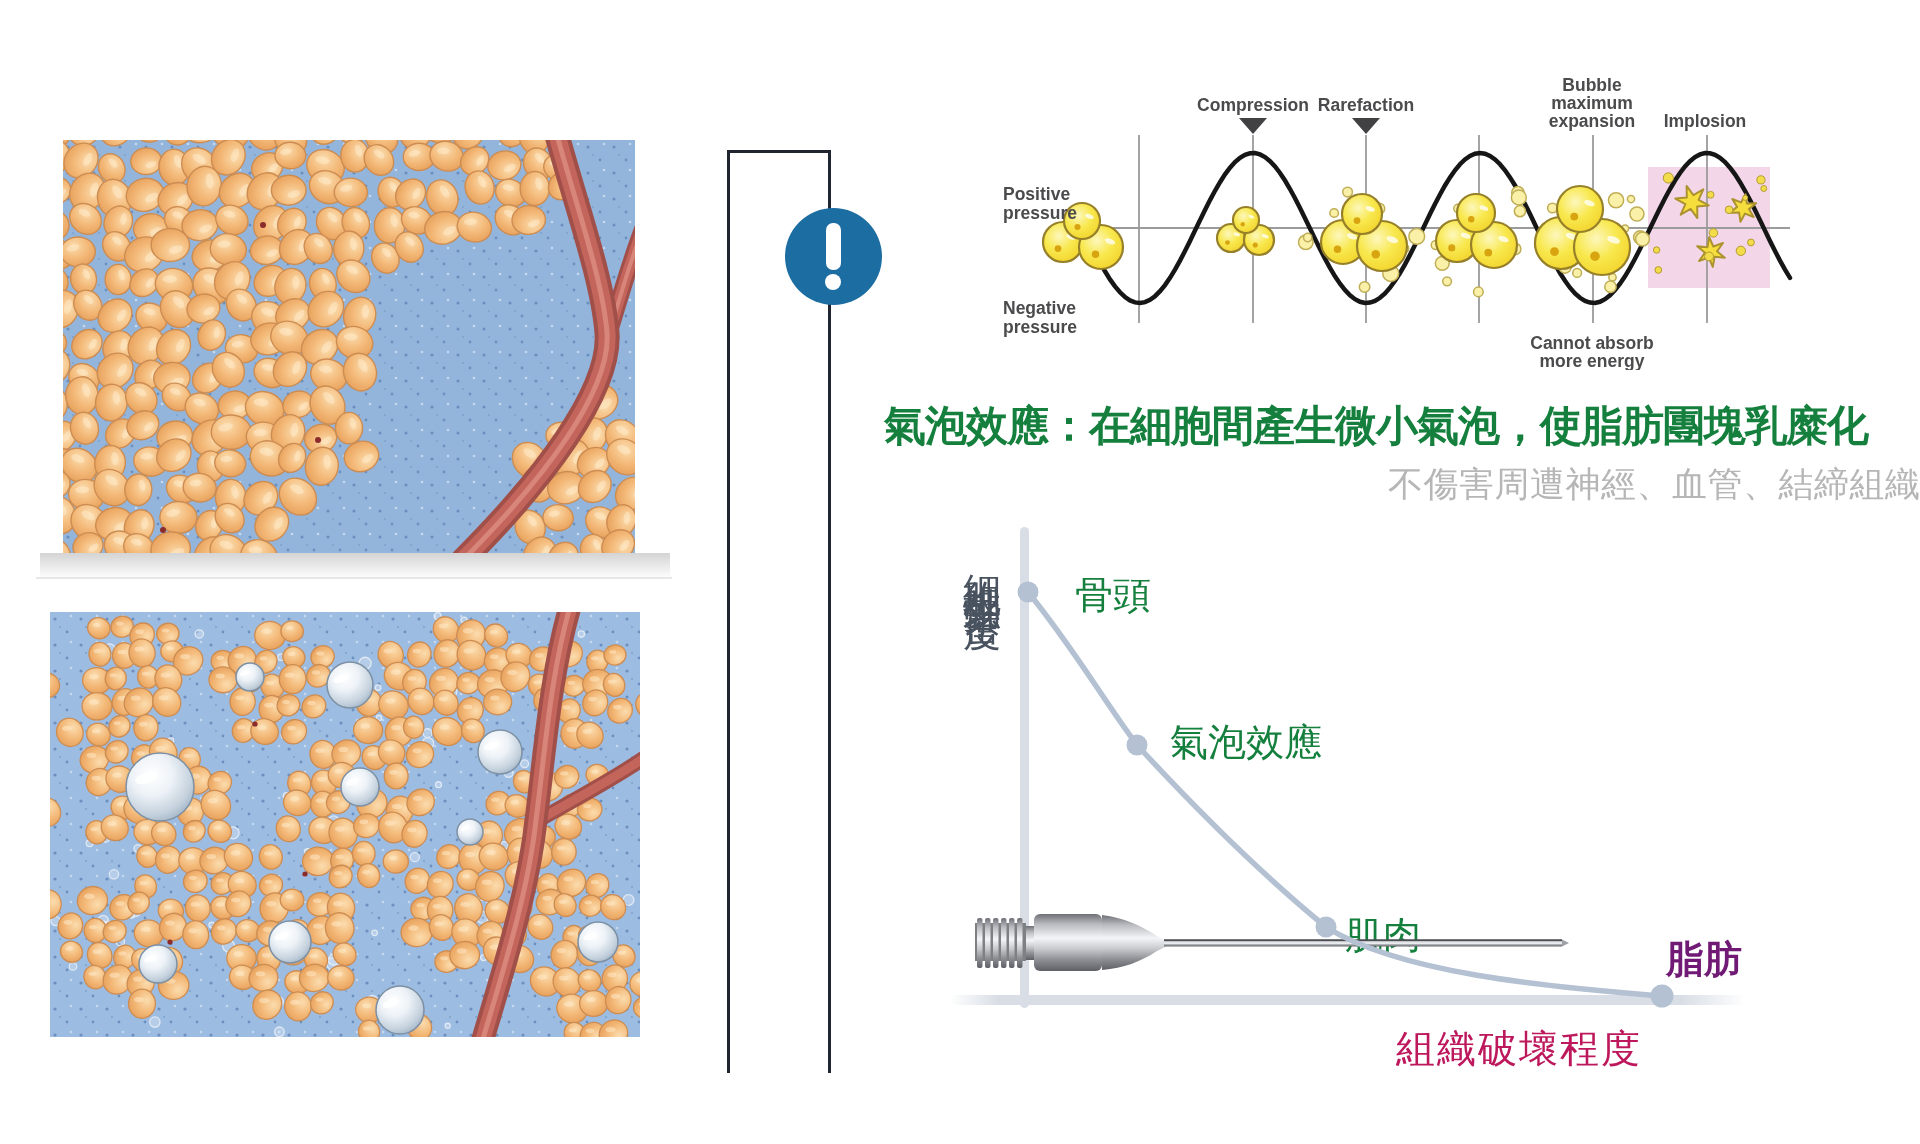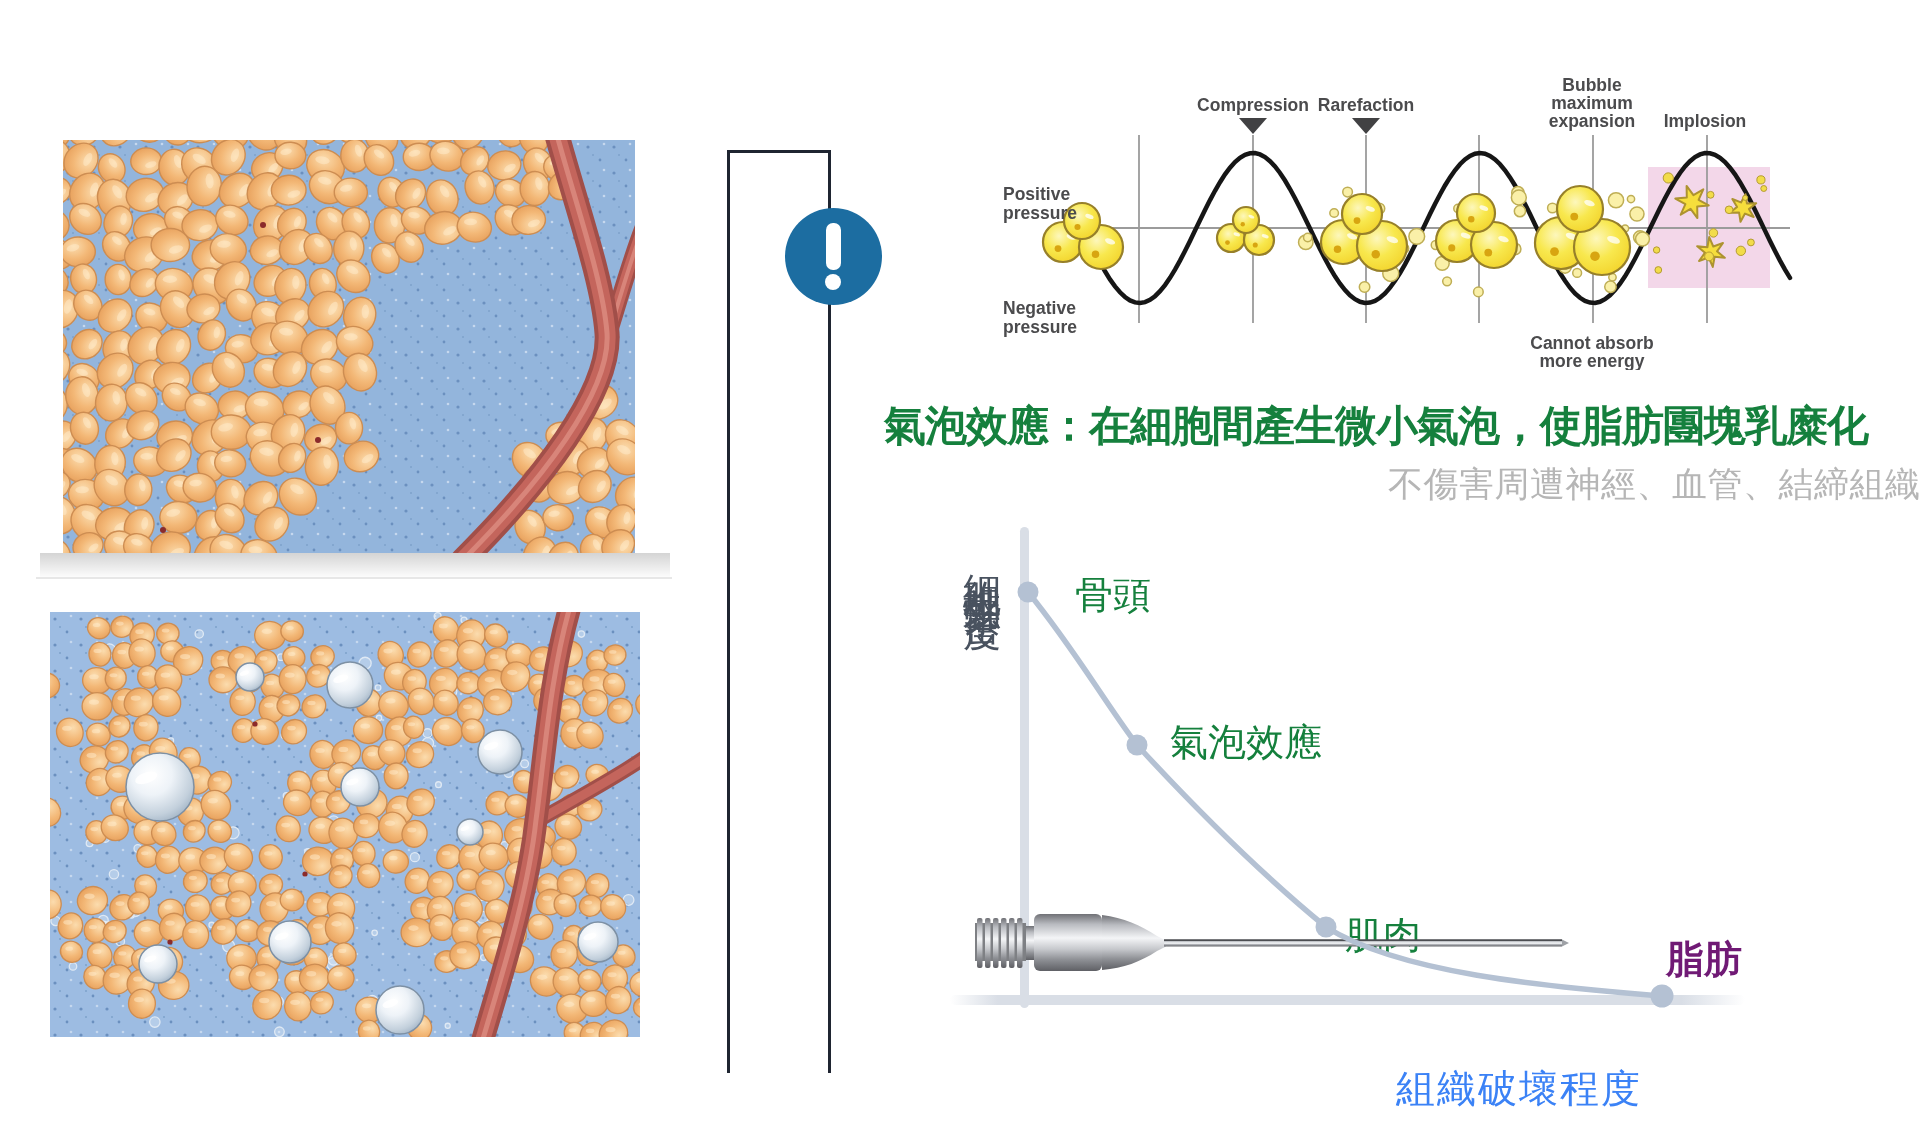--- a/index.html
+++ b/index.html
@@ -18,21 +18,21 @@
   .alert-dot{position:absolute;left:40px;top:66px;width:16px;height:16px;border-radius:50%;background:#fff;}
   .headline-title{position:absolute;left:884px;top:401px;font-size:42px;line-height:50px;
       font-weight:700;color:#15803d;letter-spacing:-1px;white-space:nowrap;}
   .headline-sub{position:absolute;left:1388px;top:461px;font-size:35px;color:#b6b6b6;
       letter-spacing:0.5px;white-space:nowrap;}
   .axis-band-y{position:absolute;left:1020px;top:527px;width:9px;height:481px;border-radius:5px;background:#d9dee6;}
   .axis-band-x{position:absolute;left:950px;top:995px;width:795px;height:10px;border-radius:5px;
       background:linear-gradient(to right,rgba(217,222,230,0),#d9dee6 6%,#d9dee6 92%,rgba(217,222,230,0));}
   .chart-ylabel{position:absolute;left:956px;top:545px;writing-mode:vertical-rl;text-orientation:upright;
       font-size:38px;color:#49525f;letter-spacing:6px;white-space:nowrap;}
-  .chart-xlabel{position:absolute;left:1396px;top:1022px;font-size:39px;color:#3b82f6;letter-spacing:2px;white-space:nowrap;margin-top:40px;}
+  .chart-xlabel{position:absolute;left:1396px;top:1022px;font-size:39px;color:#be185d;letter-spacing:2px;white-space:nowrap;}
   .pt-label{position:absolute;font-size:38px;color:#15803d;white-space:nowrap;}
   .pt-label.bone{left:1075px;top:570px;}
   .pt-label.collagen{left:1170px;top:717px;}
   .pt-label.muscle{left:1345px;top:878px;margin-top:32px;}
   .pt-label.fat{left:1666px;top:934px;color:#701a75;font-weight:700;}
   svg text{font-family:"Liberation Sans","DejaVu Sans",sans-serif;}
 </style>
 </head>
 <body>
 

